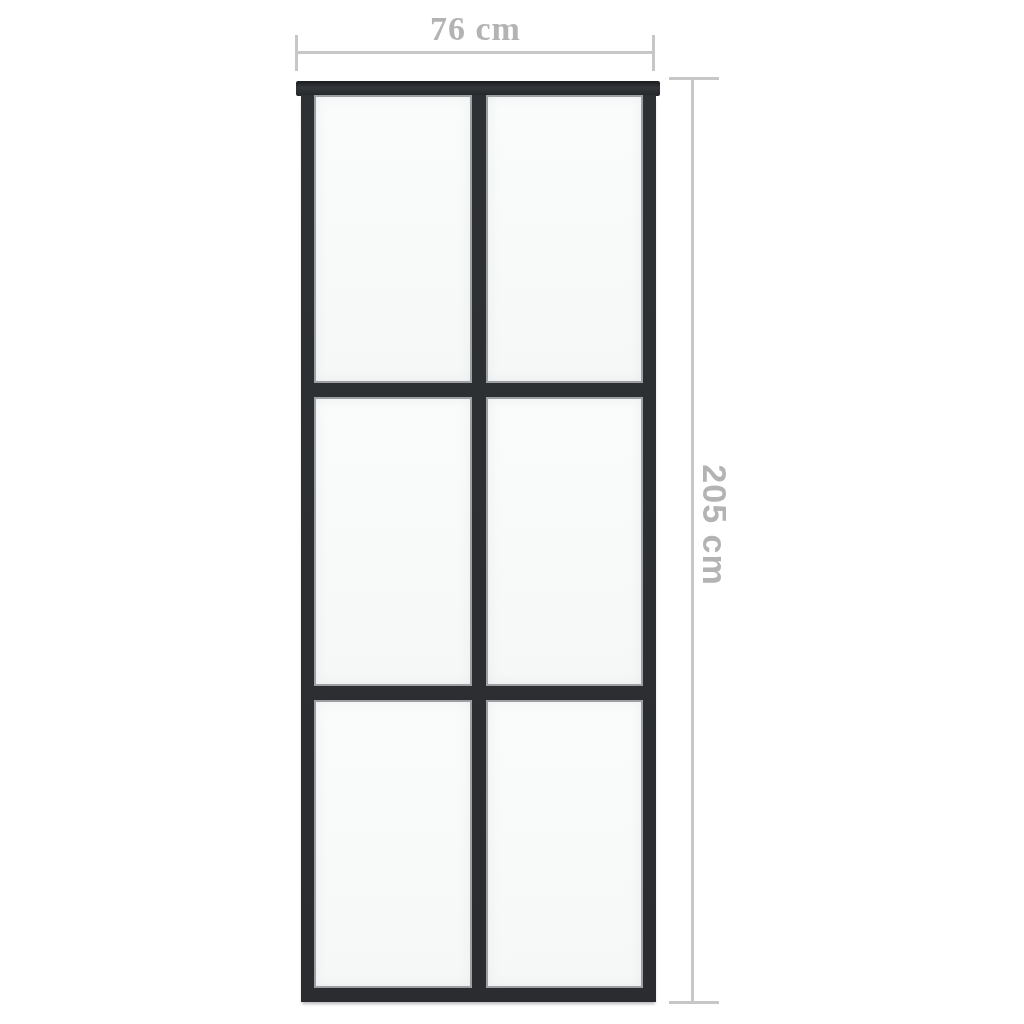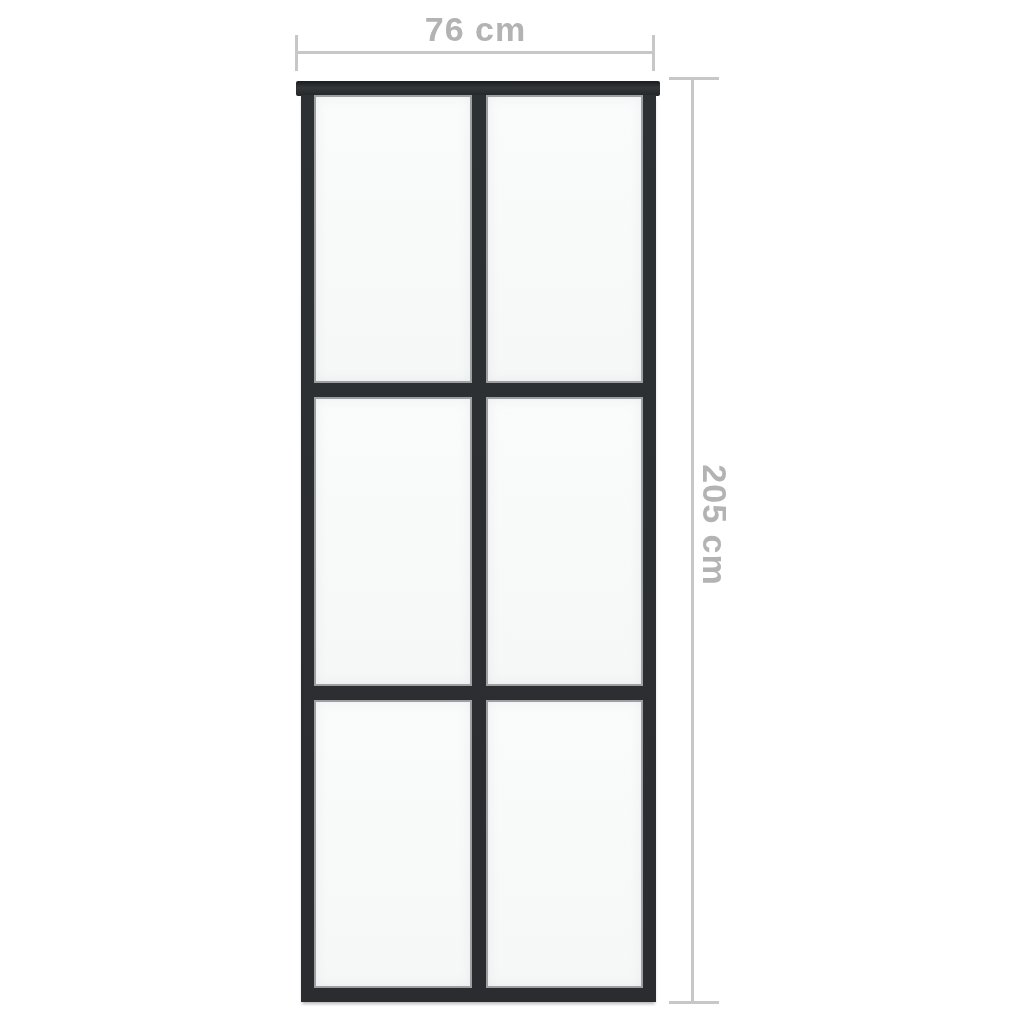--- a/index.html
+++ b/index.html
@@ -20,20 +20,21 @@
     overflow: hidden;
   }
   .canvas { position: relative; width: 1024px; height: 1024px; }
 
   
   .dim-h-label {
     position: absolute; left: 297px; top: 10px; width: 357px;
     text-align: center;
     font-size: 34px; font-weight: bold; color: var(--dim-text);
     letter-spacing: 1px;
+    font-family: Liberation Serif, serif;
   }
   .dim-h-line {
     position: absolute; left: 297px; top: 51px; width: 357px; height: 3px;
     background: var(--dim-line);
   }
   .dim-h-tick {
     position: absolute; top: 35px; width: 3px; height: 36px;
     background: var(--dim-line);
   }
   .dim-h-tick.left  { left: 295px; }

